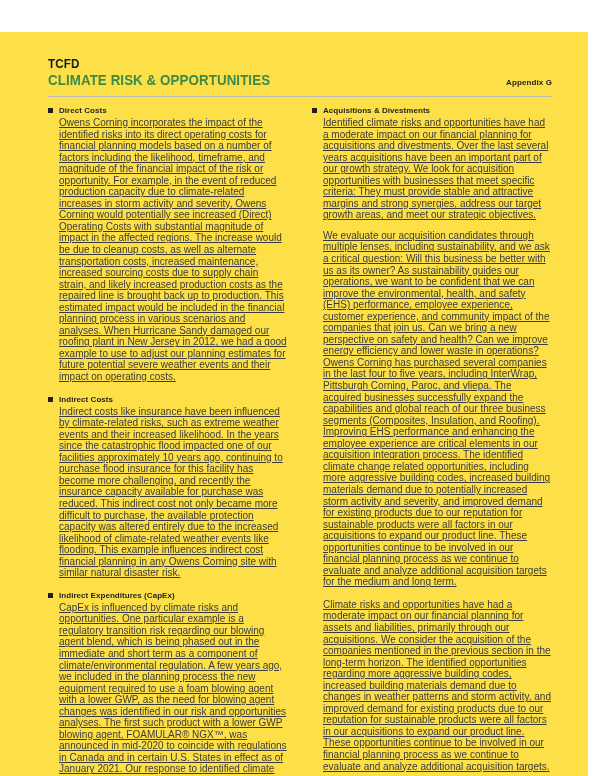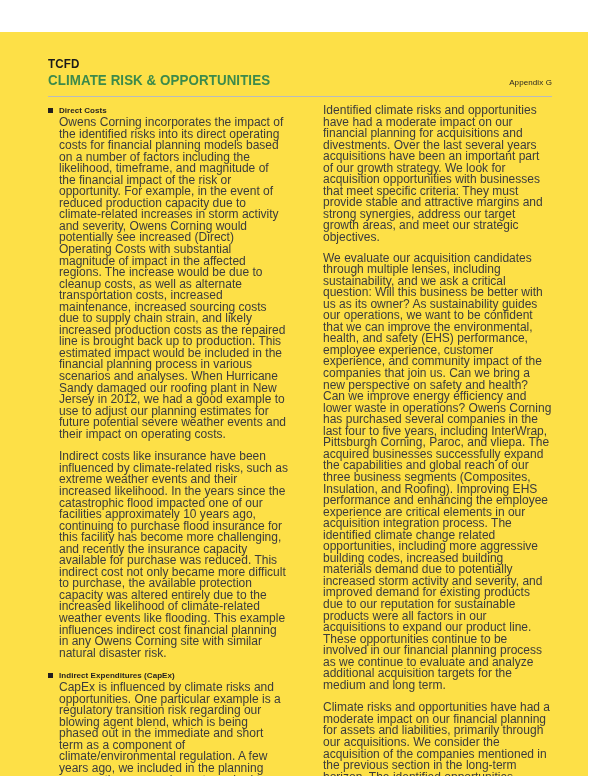--- a/index.html
+++ b/index.html
@@ -56,21 +56,21 @@
     letter-spacing: 0.1px;
     line-height: 18px;
     color: #3c8a4b;
     font-family: "Liberation Sans", sans-serif;
     transform: scaleX(0.86);
     transform-origin: left bottom;
     white-space: nowrap;
   }
   .appendix-label {
     font-size: 8px;
-    font-weight: normal;
+    font-weight: bold;
     color: #231f20;
     padding-bottom: 2px;
     letter-spacing: 0.1px;
   }
   .header-rule {
     position: absolute;
     left: 48px;
     top: 64px;
     width: 504px;
     height: 1px;
@@ -112,26 +112,27 @@
     font-size: 8px;
     font-weight: bold;
     line-height: 11px;
     color: #231f20;
     letter-spacing: 0.05px;
   }
   .sec-body {
     padding-left: 11px;
   }
   .para {
-    font-size: 12px;
+    font-size: 10px;
     line-height: 11.55px;
     color: #3b3b3d;
     text-align: left;
     margin: 0 0 9px 0;
     letter-spacing: 0.005px;
+    text-decoration: underline;
   }
   .para:last-child { margin-bottom: 0; }
 
   
   .footer {
     position: absolute;
     right: 48px;
     bottom: 16px;
     font-size: 7.6px;
     color: #3b3b3d;
@@ -165,40 +166,48 @@
         <div class="sec-head">
           <span class="bullet-sq"></span>
           <span class="sec-title">Direct Costs</span>
         </div>
         <div class="sec-body">
           <p class="para">Owens Corning incorporates the impact of the identified risks into its direct operating costs for financial planning models based on a number of factors including the likelihood, timeframe, and magnitude of the financial impact of the risk or opportunity. For example, in the event of reduced production capacity due to climate-related increases in storm activity and severity, Owens Corning would potentially see increased (Direct) Operating Costs with substantial magnitude of impact in the affected regions. The increase would be due to cleanup costs, as well as alternate transportation costs, increased maintenance, increased sourcing costs due to supply chain strain, and likely increased production costs as the repaired line is brought back up to production. This estimated impact would be included in the financial planning process in various scenarios and analyses. When Hurricane Sandy damaged our roofing plant in New Jersey in 2012, we had a good example to use to adjust our planning estimates for future potential severe weather events and their impact on operating costs.</p>
         </div>
       </div>
 
       <div class="section">
+        <div class="sec-head">
+          <span class="bullet-sq"></span>
+          <span class="sec-title">Indirect Costs</span>
+        </div>
         <div class="sec-body">
           <p class="para">Indirect costs like insurance have been influenced by climate-related risks, such as extreme weather events and their increased likelihood. In the years since the catastrophic flood impacted one of our facilities approximately 10 years ago, continuing to purchase flood insurance for this facility has become more challenging, and recently the insurance capacity available for purchase was reduced. This indirect cost not only became more difficult to purchase, the available protection capacity was altered entirely due to the increased likelihood of climate-related weather events like flooding. This example influences indirect cost financial planning in any Owens Corning site with similar natural disaster risk.</p>
         </div>
       </div>
 
       <div class="section">
         <div class="sec-head">
           <span class="bullet-sq"></span>
           <span class="sec-title">Indirect Expenditures (CapEx)</span>
         </div>
         <div class="sec-body">
           <p class="para">CapEx is influenced by climate risks and opportunities. One particular example is a regulatory transition risk regarding our blowing agent blend, which is being phased out in the immediate and short term as a component of climate/environmental regulation. A few years ago, we included in the planning process the new equipment required to use a foam blowing agent with a lower GWP, as the need for blowing agent changes was identified in our risk and opportunities analyses. The first such product with a lower GWP blowing agent, FOAMULAR® NGX™, was announced in mid-2020 to coincide with regulations in Canada and in certain U.S. States in effect as of January 2021. Our response to identified climate related risks and opportunities like these has had a substantial impact on our financial planning of capital allocation.</p>
         </div>
       </div>
 
     </div>
 
     <div class="col">
 
       <div class="section">
+        <div class="sec-head">
+          <span class="bullet-sq"></span>
+          <span class="sec-title">Acquisitions &amp; Divestments</span>
+        </div>
         <div class="sec-body">
           <p class="para">Identified climate risks and opportunities have had a moderate impact on our financial planning for acquisitions and divestments. Over the last several years acquisitions have been an important part of our growth strategy. We look for acquisition opportunities with businesses that meet specific criteria: They must provide stable and attractive margins and strong synergies, address our target growth areas, and meet our strategic objectives.</p>
           <p class="para">We evaluate our acquisition candidates through multiple lenses, including sustainability, and we ask a critical question: Will this business be better with us as its owner? As sustainability guides our operations, we want to be confident that we can improve the environmental, health, and safety (EHS) performance, employee experience, customer experience, and community impact of the companies that join us. Can we bring a new perspective on safety and health? Can we improve energy efficiency and lower waste in operations? Owens Corning has purchased several companies in the last four to five years, including InterWrap, Pittsburgh Corning, Paroc, and vliepa. The acquired businesses successfully expand the capabilities and global reach of our three business segments (Composites, Insulation, and Roofing). Improving EHS performance and enhancing the employee experience are critical elements in our acquisition integration process. The identified climate change related opportunities, including more aggressive building codes, increased building materials demand due to potentially increased storm activity and severity, and improved demand for existing products due to our reputation for sustainable products were all factors in our acquisitions to expand our product line. These opportunities continue to be involved in our financial planning process as we continue to evaluate and analyze additional acquisition targets for the medium and long term.</p>
         </div>
       </div>
 
       <div class="section">
         <div class="sec-body">
           <p class="para">Climate risks and opportunities have had a moderate impact on our financial planning for assets and liabilities, primarily through our acquisitions. We consider the acquisition of the companies mentioned in the previous section in the long-term horizon. The identified opportunities regarding more aggressive building codes, increased building materials demand due to changes in weather patterns and storm activity, and improved demand for existing products due to our reputation for sustainable products were all factors in our acquisitions to expand our product line. These opportunities continue to be involved in our financial planning process as we continue to evaluate and analyze additional acquisition targets.</p>
         </div>

